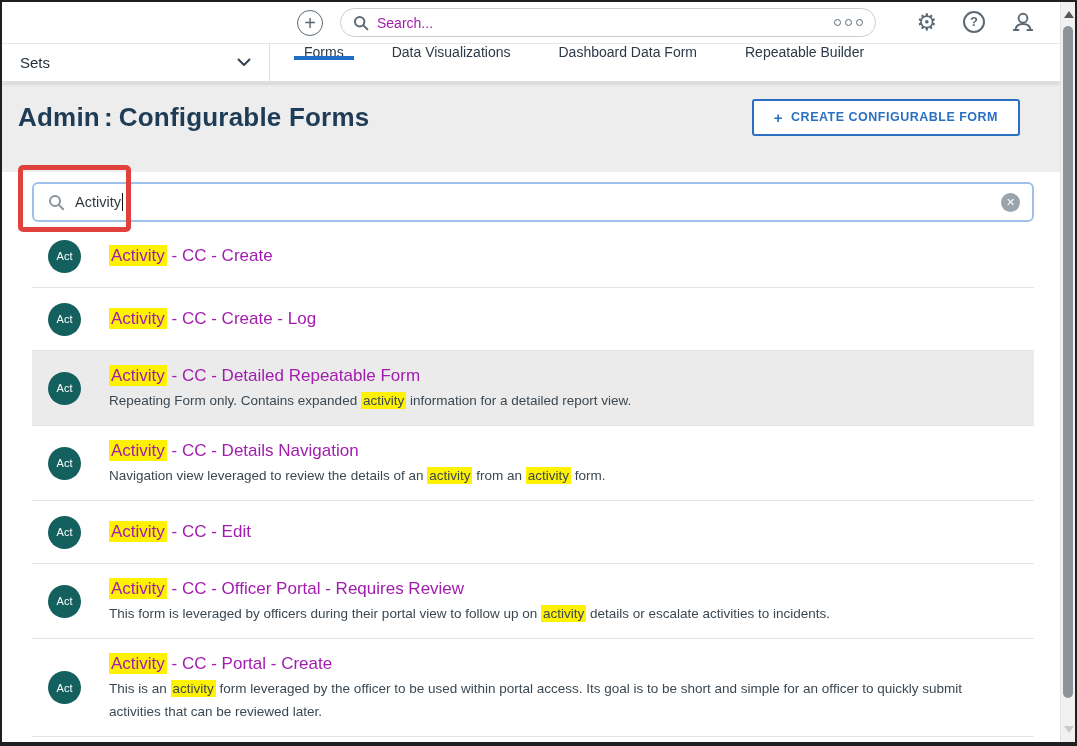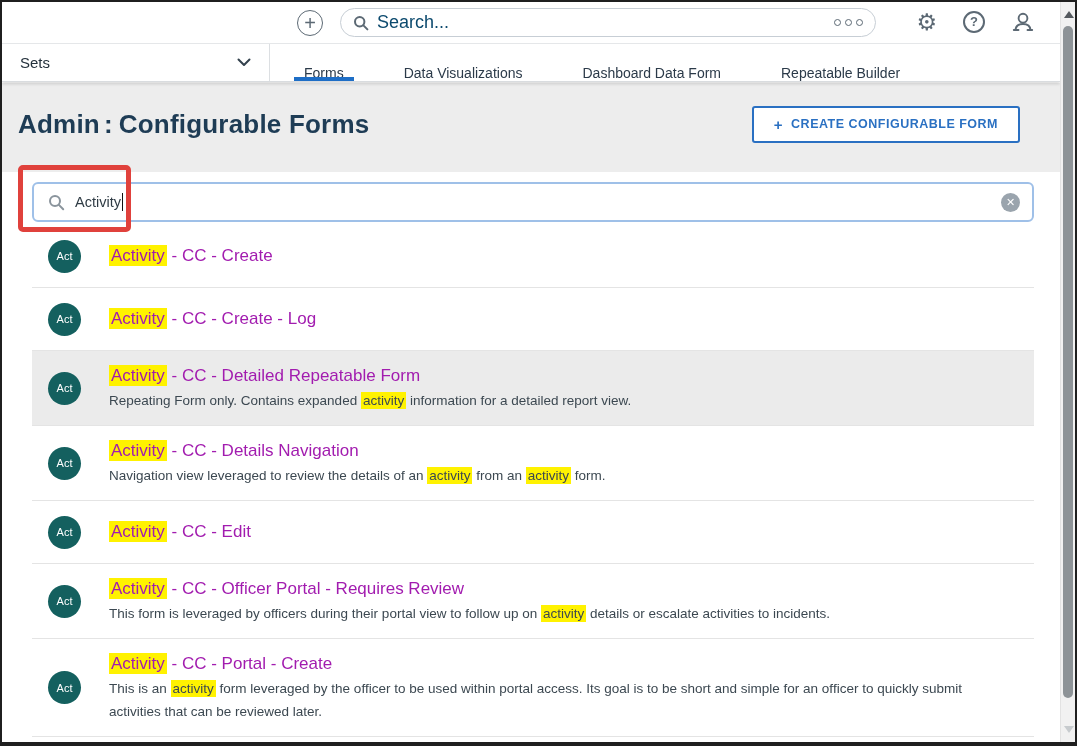--- a/index.html
+++ b/index.html
@@ -11,46 +11,46 @@
   
   .topbar { position:absolute; left:0; top:0; right:15px; height:42px; background:#fff;
     border-bottom:1px solid #e6e8ea; }
   .plus-circle { position:absolute; left:295px; top:8px; width:26px; height:26px;
     border:1.8px solid #5c6974; border-radius:50%; color:#5c6974; font-size:20px;
     line-height:22px; text-align:center; background:#fff; cursor:pointer; }
   .search-pill { position:absolute; left:338px; top:6px; width:536px; height:29px;
     border:1.5px solid #c7ced5; border-radius:15px; display:flex; align-items:center;
     padding:0 12px; background:#fff; }
   .search-pill .mag { margin-right:8px; flex:none; }
-  .search-placeholder { color:#0c4a6e; font-size:18px; flex:1; }
+  .search-placeholder { color:#a21caf; font-size:14px; flex:1; }
   .dots { display:flex; gap:4px; align-items:center; }
   .dots i { width:7px; height:7px; border:1.7px solid #5c6974; border-radius:50%; display:block; }
   .top-icons { position:absolute; right:25px; top:8px; display:flex; gap:26px; align-items:center; }
   .gear { font-size:23px; color:#5c6974; line-height:24px; cursor:pointer; }
   .help-circle { width:22px; height:22px; border:2px solid #5c6974; border-radius:50%;
     color:#5c6974; font-size:13px; font-weight:bold; text-align:center; line-height:18px; cursor:pointer; }
 
   
   .navbar { position:absolute; left:0; top:42px; right:15px; height:38px; background:#fff;
     display:flex; align-items:stretch; border-bottom:1px solid #d9dcdf;
     box-shadow:0 2px 3px rgba(0,0,0,.14); z-index:5; }
   .views { width:268px; display:flex; align-items:center; justify-content:space-between;
     padding:0 18px; cursor:pointer; border-right:1px solid #dcdfe2; }
   .views-label { font-size:15px; color:#24313c; }
-  .tabbar { display:flex; align-items:flex-end; padding-left:10px;gap:12px; }
+  .tabbar { display:flex; align-items:flex-start; padding-left:10px; }
   .tab { border:none; background:none; font-family:inherit; font-size:14px; color:#2b3a49;
     padding:0 24px; cursor:pointer; position:relative; }
   .tab.active::after { content:""; position:absolute; left:14px; right:14px; bottom:0;
     height:4px; background:var(--tab-blue); }
 
   
   .main { position:absolute; left:0; top:81px; right:15px; bottom:0; background:#ededed; }
   .panel { position:absolute; left:0; top:89px; right:0; bottom:0; background:#fff; }
 
-  .page-header { position:absolute; left:16px; right:40px; top:21px; height:40px;
+  .page-header { position:absolute; left:16px; right:40px; top:14px; height:40px;
     display:flex; align-items:center; justify-content:space-between; }
   .page-title { font-size:26px; color:#1e3c55; letter-spacing:.2px; }
   .page-title .t-admin { font-weight:700; }
   .page-title .t-sep { font-weight:700; padding:0 6px 0 4px; }
   .page-title .t-main { font-weight:600; }
   .create-btn { height:37px; background:#fff; border:2px solid var(--accent-blue);
     border-radius:3px; color:var(--accent-blue); font-family:inherit; font-size:12.5px;
     font-weight:700; letter-spacing:.5px; padding:0 20px; cursor:pointer;
     display:flex; align-items:center; gap:8px; }
   .create-btn .plus { font-size:15px; font-weight:700; }

